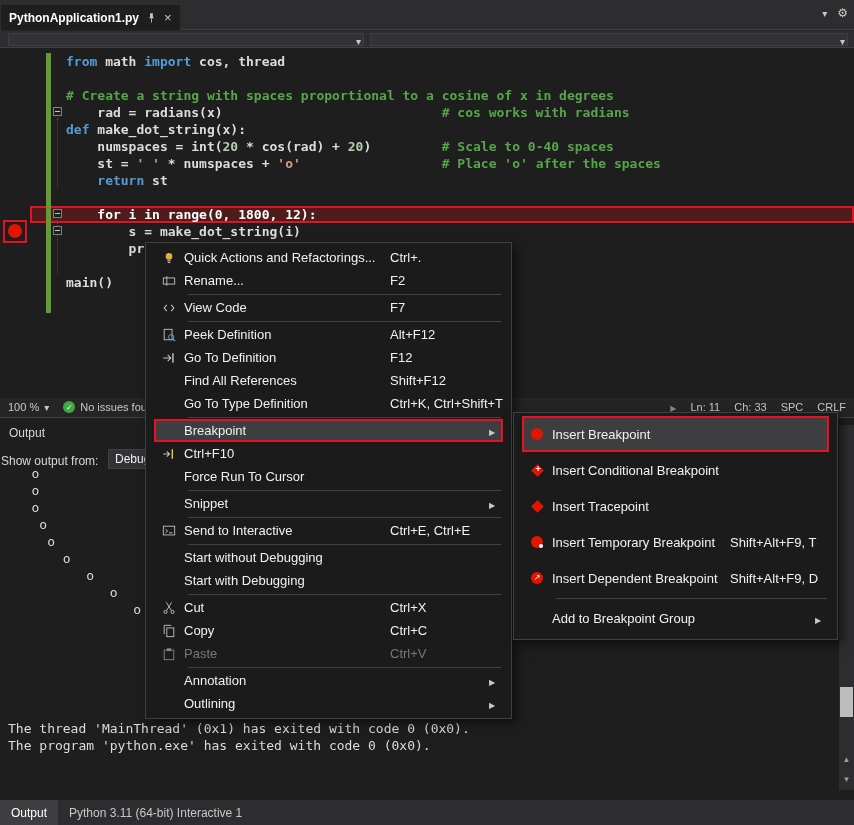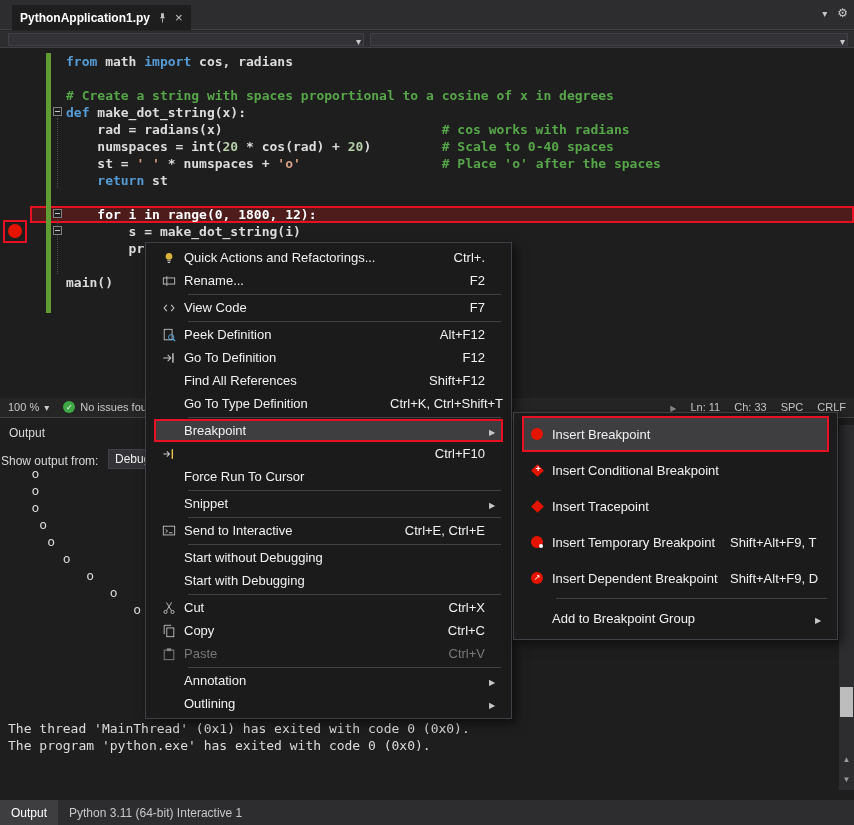--- a/index.html
+++ b/index.html
@@ -2,21 +2,21 @@
 <html><head>
 <meta charset="utf-8">
 <style>
 *{margin:0;padding:0;box-sizing:border-box}
 html,body{background:#1e1e1e}
 body{width:854px;height:825px;font-family:"Liberation Sans",sans-serif;overflow:hidden}
 .window{position:relative;width:854px;height:825px;background:#252526;color:#f1f1f1;font-size:12px;overflow:hidden}
 
 
 .tabbar{position:absolute;left:0;top:0;width:100%;height:30px;background:#2d2d30;border-bottom:1px solid #3f3f46}
-.tab{position:absolute;left:12px;top:5px;height:25px;background:#1e1e1e;display:flex;align-items:center;padding:4px 8px;gap:7px}
+.tab{position:absolute;left:1px;top:5px;height:25px;background:#1e1e1e;display:flex;align-items:center;padding:4px 8px;gap:7px}
 .tab-title{color:#ffffff;font-weight:600;font-size:12px}
 .pin-icon svg{display:block}
 .close-icon{color:#c8c8c8;font-size:13px;line-height:1;cursor:default}
 .close-icon::before{content:"×"}
 .tabbar-right{position:absolute;right:6px;top:6px;display:flex;gap:10px;align-items:center;color:#c8c8c8}
 .chev::before{content:"▾";font-size:10px;color:#c8c8c8}
 .gear-icon::before{content:"⚙";font-size:12px;color:#c8c8c8}
 
 
 .navbar{position:absolute;left:0;top:31px;width:100%;height:17px;background:#2d2d30;border-bottom:1px solid #3f3f46}
@@ -83,21 +83,21 @@
 
 
 .menu{position:absolute;background:#1b1b1c;border:1px solid #3f3f46;box-shadow:4px 4px 10px rgba(0,0,0,.55);padding:3px 8px;z-index:30;font-size:13px;color:#f1f1f1}
 .context-menu{left:145px;top:242px;width:367px}
 .submenu{left:513px;top:412px;width:325px}
 .menu-item{display:flex;align-items:center;height:23px;padding-right:4px}
 .submenu .menu-item{height:36px}
 .mi-icon{width:30px;display:flex;align-items:center;justify-content:center;flex:none}
 .mi-label{width:206px;flex:none;white-space:nowrap;overflow:hidden}
 .submenu .mi-label{width:178px}
-.mi-shortcut{flex:1;text-align:right;white-space:nowrap;color:#f1f1f1}
+.mi-shortcut{flex:1;text-align:left;white-space:nowrap;color:#f1f1f1}
 .mi-arrow{width:14px;flex:none;text-align:center}
 .mi-arrow.has::before{content:"▶";font-size:8px;color:#c8c8c8}
 .menu-item.hl{background:#3e3e40}
 .menu-item.annotated{box-shadow:inset 0 0 0 2px #e81123}
 .menu-item.disabled .mi-label,.menu-item.disabled .mi-shortcut{color:#787878}
 .menu-sep{height:4px;margin-left:34px;margin-right:2px;position:relative}
 .menu-sep::after{content:"";position:absolute;left:0;right:0;top:2px;border-top:1px solid #404045}
 
 
 .sh{display:inline-block;position:relative}
@@ -140,25 +140,25 @@
   </div>
 
   <div class="editor">
     <div class="gutter">
       <span class="bp-dot"></span>
     </div>
     <div class="changebar"></div>
     <div class="guide" style="top:70px;height:70px"></div>
     <div class="guide" style="top:172px;height:54px"></div>
     <div id="code-lines" class="code-area">
-        <div class="code-line"><span class="tk-kw">from</span><span class="tk-pl"> math </span><span class="tk-kw">import</span><span class="tk-pl"> cos, radians</span></div>
+        <div class="code-line"><span class="tk-kw">from</span><span class="tk-pl"> math </span><span class="tk-kw">import</span><span class="tk-pl"> cos, thread</span></div>
         <div class="code-line"></div>
         <div class="code-line"><span class="tk-cm"># Create a string with spaces proportional to a cosine of x in degrees</span></div>
+        <div class="code-line"><span class="tk-pl">    rad = radians(x)</span><span class="tk-pl">                            </span><span class="tk-cm"># cos works with radians</span></div>
         <div class="code-line"><span class="tk-kw">def</span><span class="tk-pl"> make_dot_string(x):</span></div>
-        <div class="code-line"><span class="tk-pl">    rad = radians(x)</span><span class="tk-pl">                            </span><span class="tk-cm"># cos works with radians</span></div>
         <div class="code-line"><span class="tk-pl">    numspaces = int(</span><span class="tk-nm">20</span><span class="tk-pl"> * cos(rad) + </span><span class="tk-nm">20</span><span class="tk-pl">)</span><span class="tk-pl">         </span><span class="tk-cm"># Scale to 0-40 spaces</span></div>
         <div class="code-line"><span class="tk-pl">    st = </span><span class="tk-st">' '</span><span class="tk-pl"> * numspaces + </span><span class="tk-st">'o'</span><span class="tk-pl">                  </span><span class="tk-cm"># Place 'o' after the spaces</span></div>
         <div class="code-line"><span class="tk-pl">    </span><span class="tk-kw">return</span><span class="tk-pl"> st</span></div>
         <div class="code-line"></div>
         <div class="code-line bp"><span class="tk-pl">    </span><span class="tk-kw">for</span><span class="tk-pl"> i </span><span class="tk-kw">in</span><span class="tk-pl"> range(</span><span class="tk-nm">0</span><span class="tk-pl">, </span><span class="tk-nm">1800</span><span class="tk-pl">, </span><span class="tk-nm">12</span><span class="tk-pl">):</span></div>
         <div class="code-line"><span class="tk-pl">        s = make_dot_string(i)</span></div>
         <div class="code-line"><span class="tk-pl">        print(s)</span></div>
         <div class="code-line"></div>
         <div class="code-line"><span class="tk-pl">main()</span></div>
       </div>

